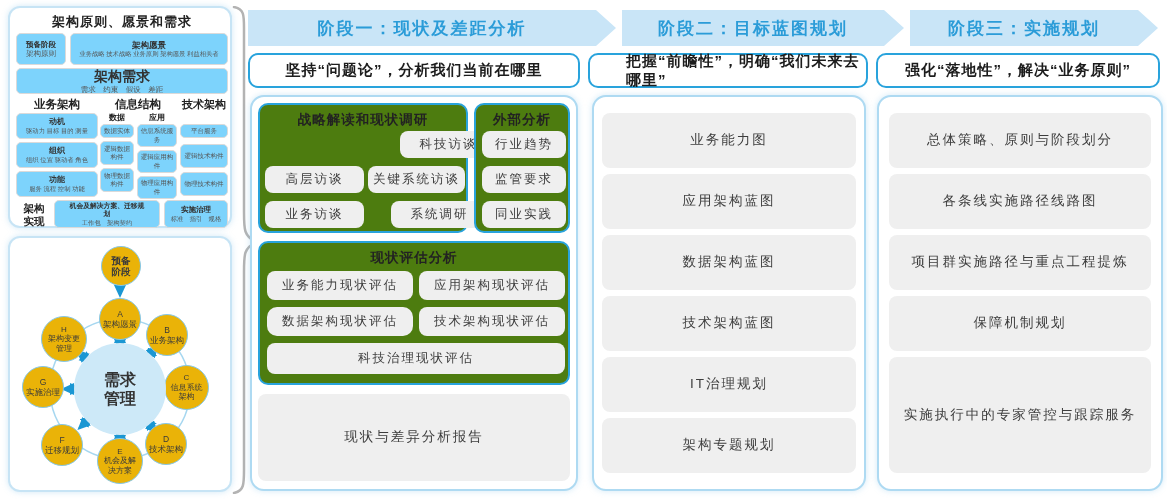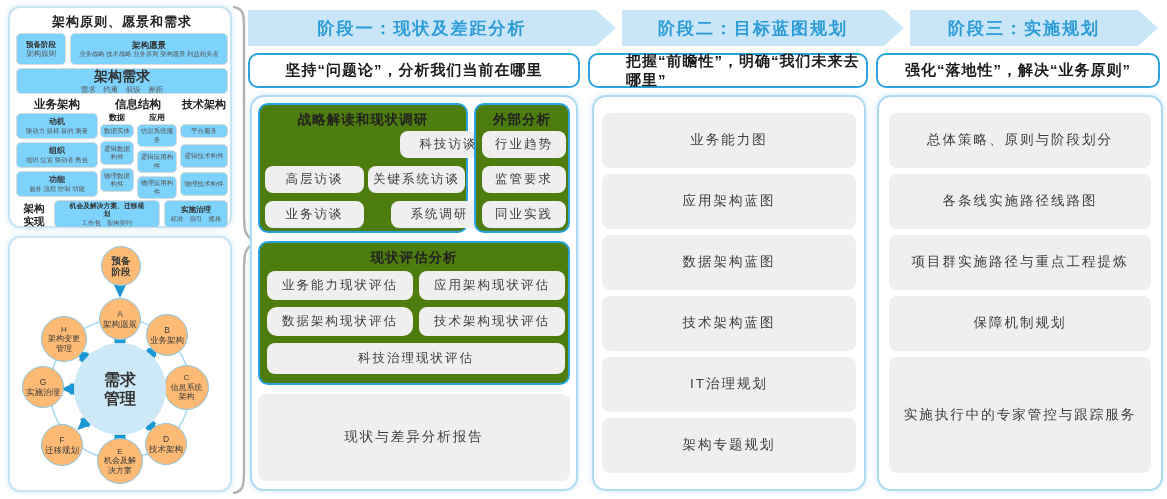--- a/index.html
+++ b/index.html
@@ -20,21 +20,21 @@
 
   
   .lpanel{background:#fff;border:2px solid #c7e4f5;border-radius:12px;box-sizing:border-box;box-shadow:0 0 6px rgba(125,193,233,.35);}
   .gchip{background:#7dd3fc;border:1px solid #dadada;border-radius:5px;display:flex;flex-direction:column;
         align-items:center;justify-content:center;color:#555;box-sizing:border-box;text-align:center;line-height:1.25;}
   .gt{font-weight:bold;color:#333;}
   .hdr{font-weight:bold;color:#222;text-align:center;}
   .pre{white-space:pre;}
 
   
-  .circ{position:absolute;border-radius:50%;background:#fdba74;border:1.5px solid #85c7e9;
+  .circ{position:absolute;border-radius:50%;background:#eab308;border:1.5px solid #85c7e9;
         display:flex;flex-direction:column;align-items:center;justify-content:center;text-align:center;
         color:#3a3a3a;line-height:1.2;box-sizing:border-box;}
 </style>
 </head>
 <body>
 
 <div id="stage">
 
   <div class="lpanel abs" style="left:8px;top:6px;width:224px;height:222px;">
     <div class="abs hdr" style="left:0;top:5px;width:224px;font-size:13px;letter-spacing:1px;">架构原则、愿景和需求</div>

